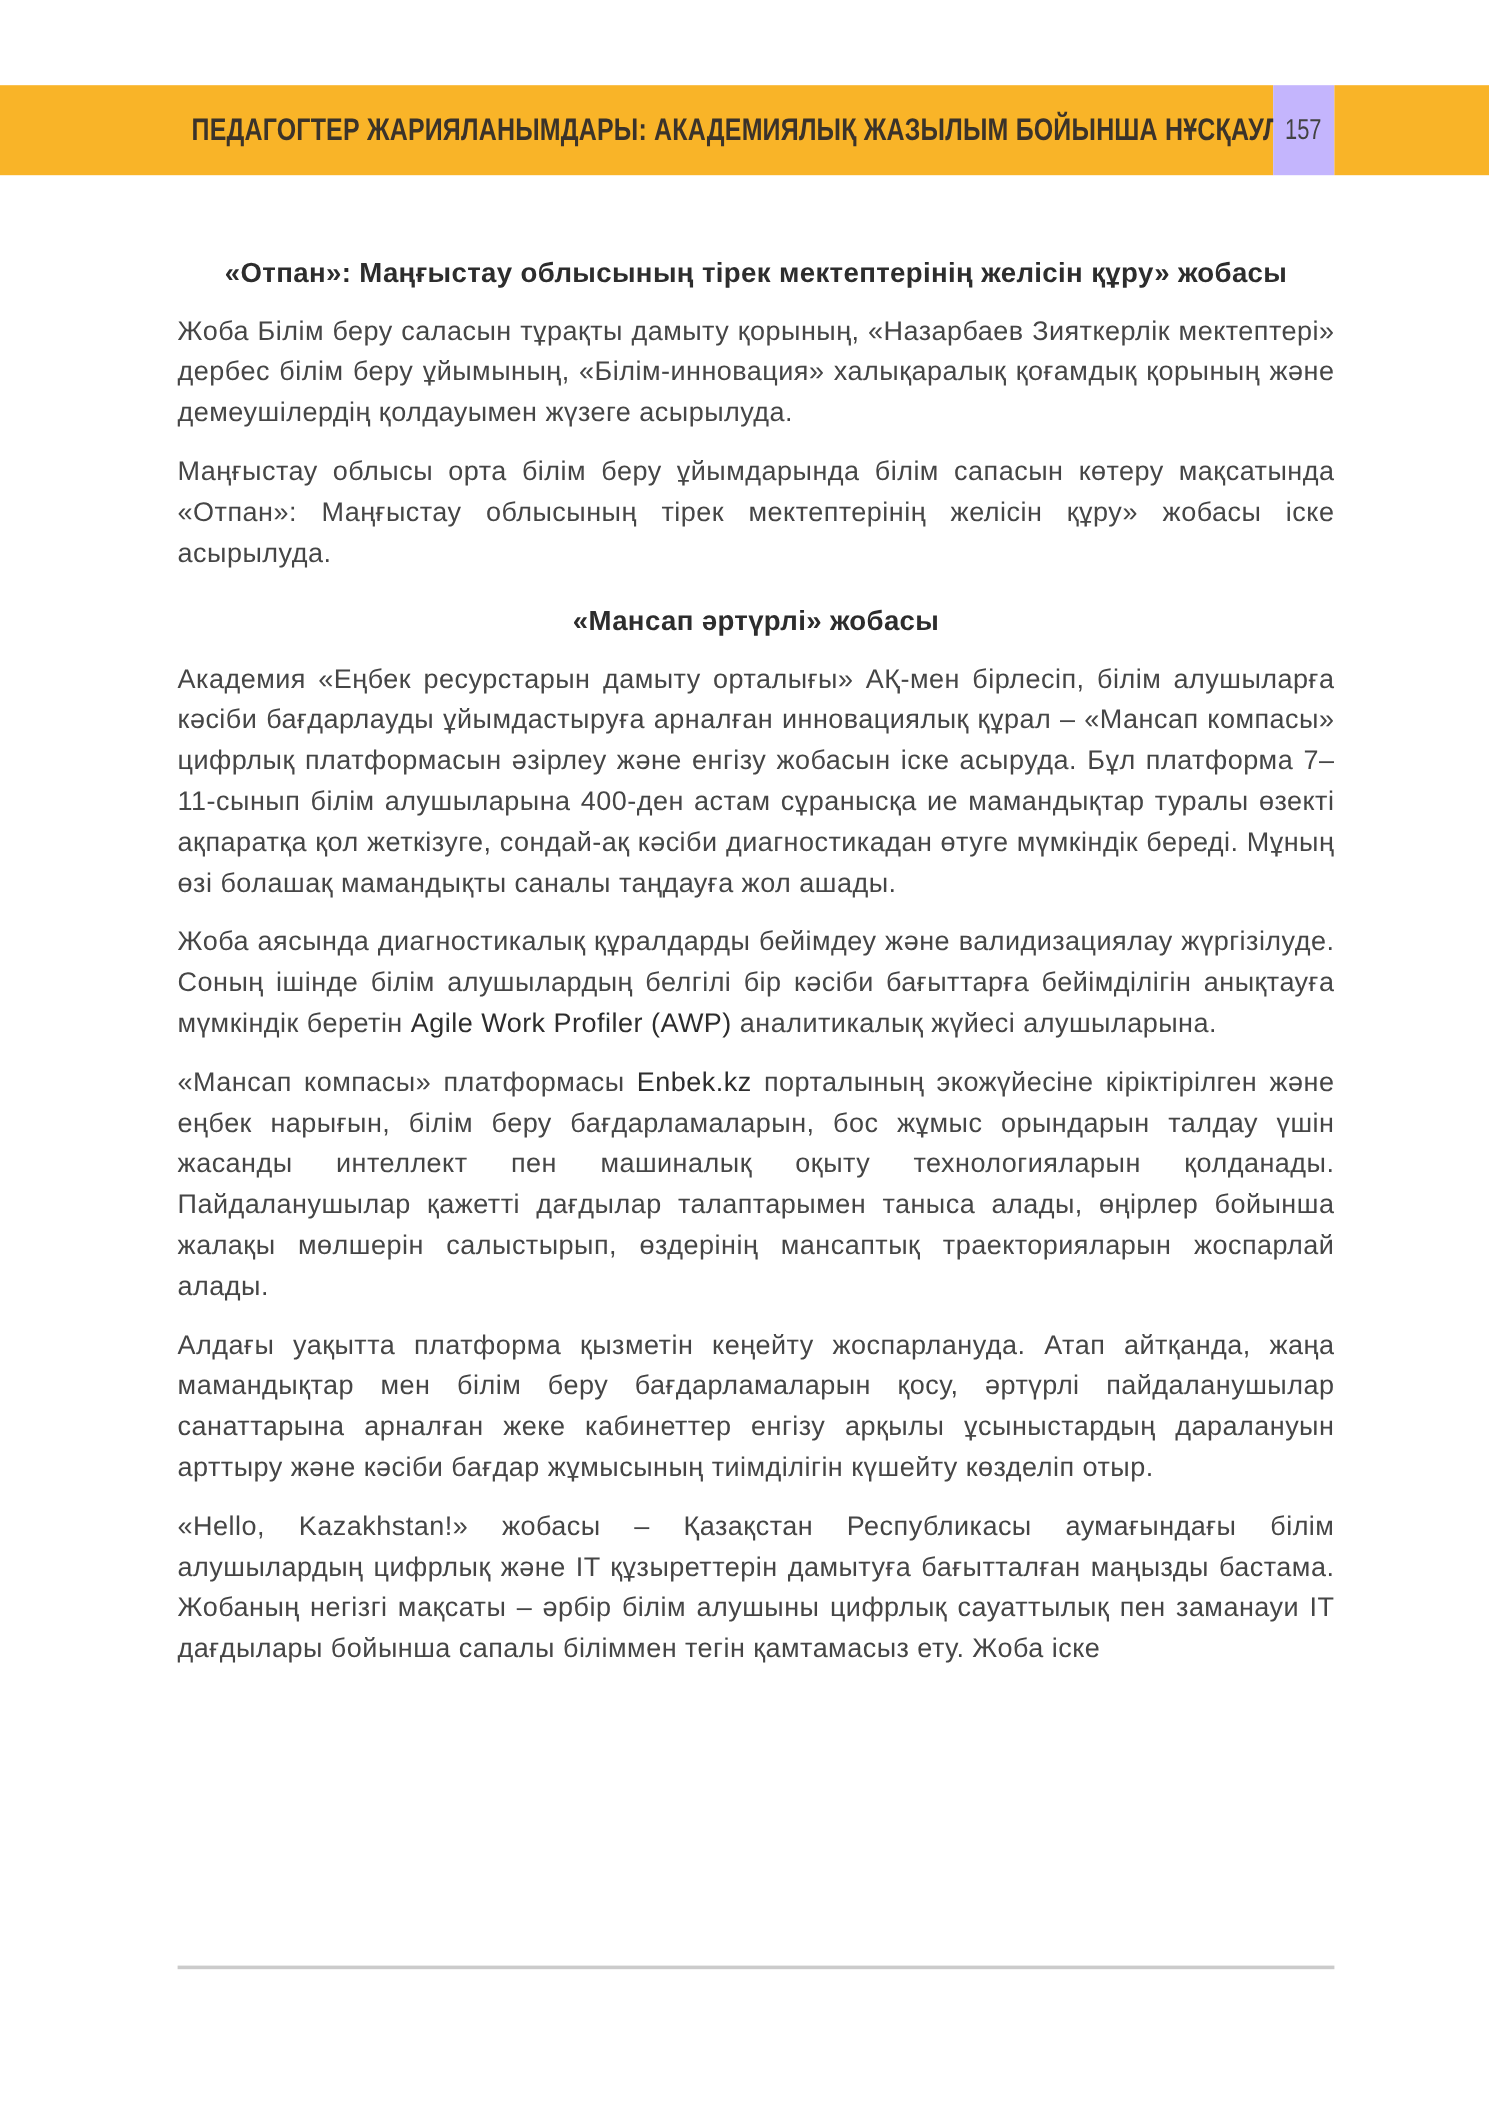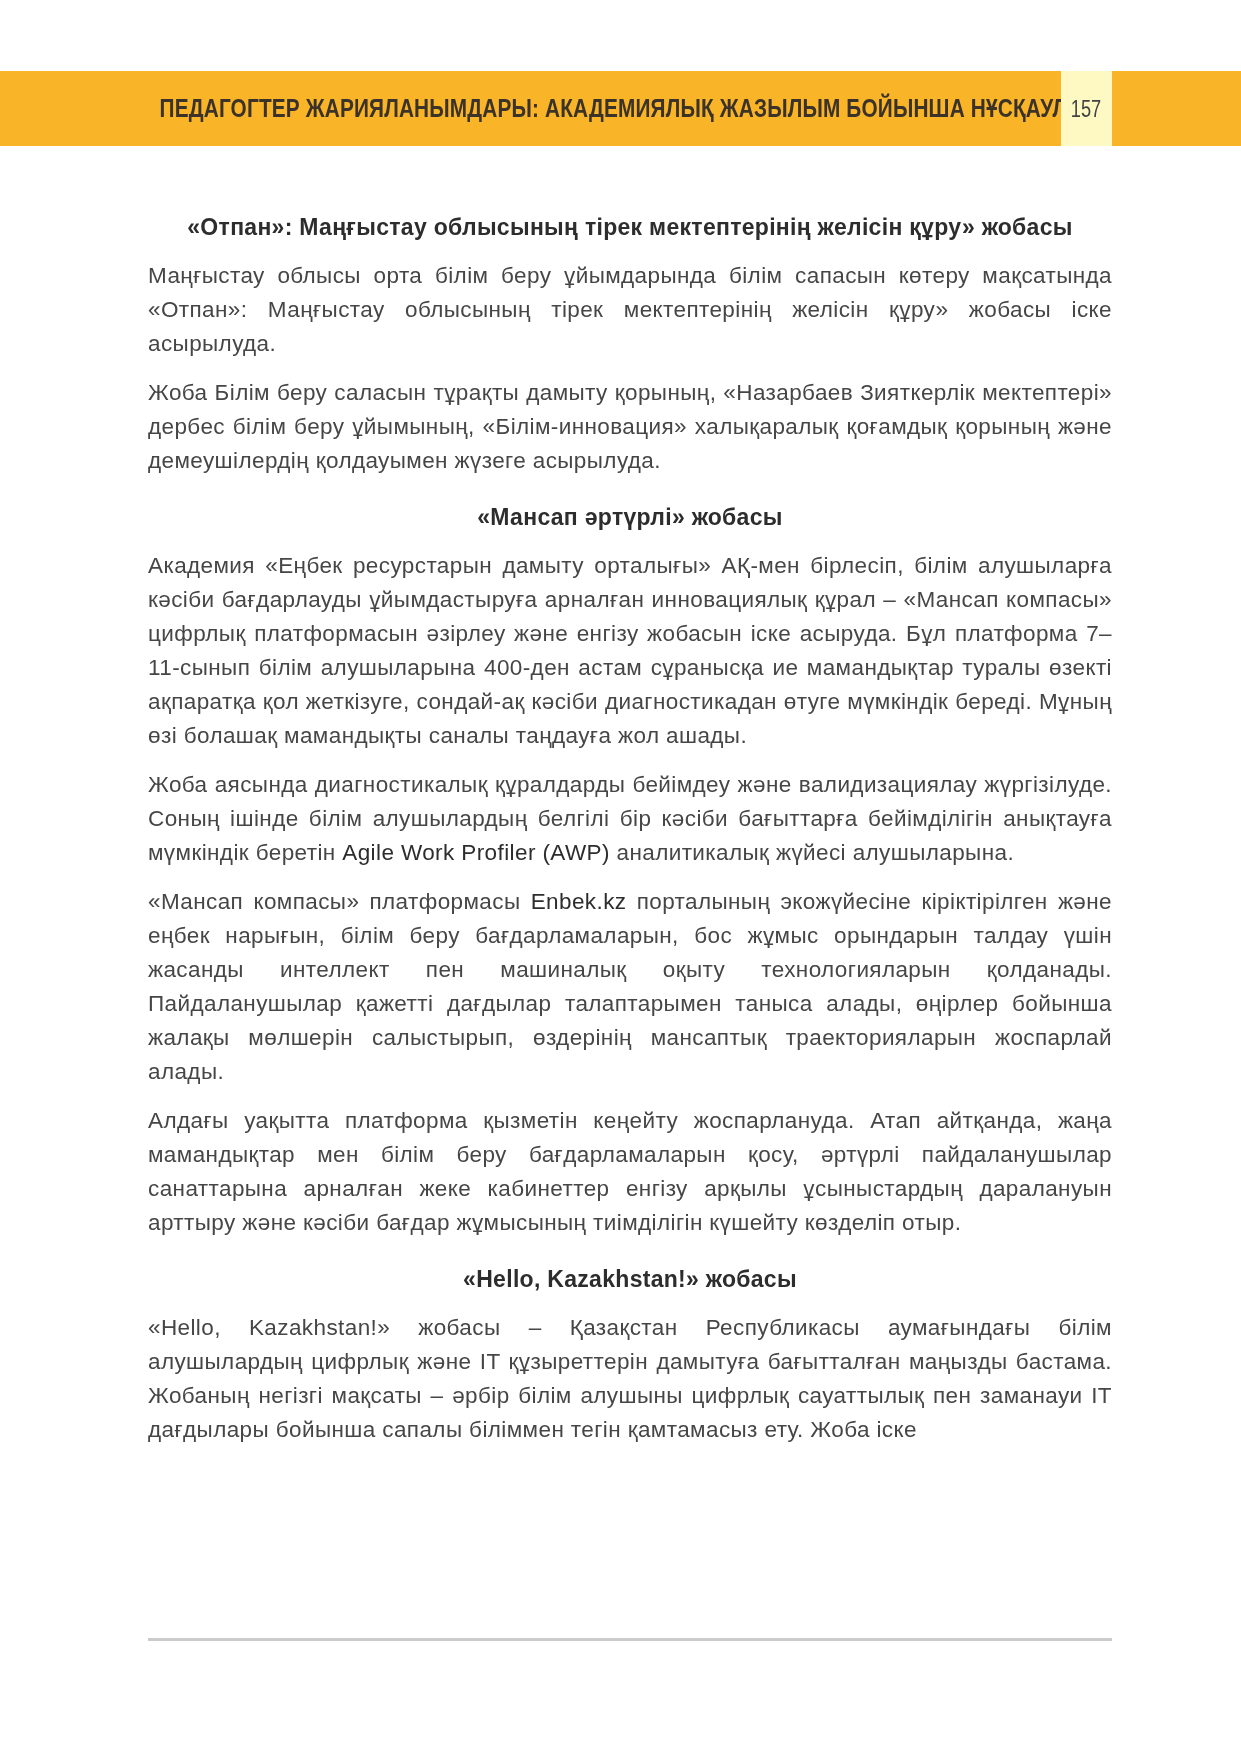--- a/index.html
+++ b/index.html
@@ -31,21 +31,21 @@
     color: #3B332A;
     white-space: nowrap;
     letter-spacing: 0.2px;
     transform: scaleX(0.80);
     transform-origin: 50% 50%;
   }
   .page-number {
     position: absolute;
     left: 1061px; top: 71px;
     width: 51px; height: 75px;
-    background: #fef9c3;
+    background: #c4b5fd;
     display: flex; align-items: center; justify-content: center;
     font-size: 24px;
     color: #424242;
     transform-origin: 50% 50%;
   }
   .page-number span { transform: scaleX(0.76); display: inline-block; }
   .header-band-right {
     position: absolute;
     left: 1112px; top: 71px;
     width: 129px; height: 75px;
@@ -98,36 +98,35 @@
   </div>
   <div class="page-number">
     <span>157</span>
   </div>
   <div class="header-band-right"></div>
 
   <div class="content">
 
     <div class="h">«Отпан»: Маңғыстау облысының тірек мектептерінің желісін құру» жобасы</div>
 
+    <p class="p"><span>Жоба Білім беру саласын тұрақты дамыту қорының, «Назарбаев Зияткерлік мектептері» дербес білім беру ұйымының, «Білім-инновация» халықаралық қоғамдық қорының және демеушілердің қолдауымен жүзеге асырылуда.</span><strong></strong><span></span></p>
+
     <p class="p"><span>Маңғыстау облысы орта білім беру ұйымдарында білім сапасын көтеру мақсатында «Отпан»: Маңғыстау облысының тірек мектептерінің желісін құру» жобасы іске асырылуда.</span><strong></strong><span></span></p>
-
-    <p class="p"><span>Жоба Білім беру саласын тұрақты дамыту қорының, «Назарбаев Зияткерлік мектептері» дербес білім беру ұйымының, «Білім-инновация» халықаралық қоғамдық қорының және демеушілердің қолдауымен жүзеге асырылуда.</span><strong></strong><span></span></p>
 
 
     <div class="h">«Мансап әртүрлі» жобасы</div>
 
     <p class="p"><span>Академия «Еңбек ресурстарын дамыту орталығы» АҚ-мен бірлесіп, білім алушыларға кәсіби бағдарлауды ұйымдастыруға арналған инновациялық құрал – «Мансап компасы» цифрлық платформасын әзірлеу және енгізу жобасын іске асыруда. Бұл платформа 7–11-сынып білім алушыларына 400-ден астам сұранысқа ие мамандықтар туралы өзекті ақпаратқа қол жеткізуге, сондай-ақ кәсіби диагностикадан өтуге мүмкіндік береді. Мұның өзі болашақ мамандықты саналы таңдауға жол ашады.</span><strong></strong><span></span></p>
 
     <p class="p"><span>Жоба аясында диагностикалық құралдарды бейімдеу және валидизациялау жүргізілуде. Соның ішінде білім алушылардың белгілі бір кәсіби бағыттарға бейімділігін анықтауға мүмкіндік беретін </span><strong>Agile Work Profiler (AWP)</strong><span> аналитикалық жүйесі алушыларына.</span></p>
 
     <p class="p"><span>«Мансап компасы» платформасы </span><strong>Enbek.kz</strong><span> порталының экожүйесіне кіріктірілген және еңбек нарығын, білім беру бағдарламаларын, бос жұмыс орындарын талдау үшін жасанды интеллект пен машиналық оқыту технологияларын қолданады. Пайдаланушылар қажетті дағдылар талаптарымен таныса алады, өңірлер бойынша жалақы мөлшерін салыстырып, өздерінің мансаптық траекторияларын жоспарлай алады.</span></p>
 
     <p class="p"><span>Алдағы уақытта платформа қызметін кеңейту жоспарлануда. Атап айтқанда, жаңа мамандықтар мен білім беру бағдарламаларын қосу, әртүрлі пайдаланушылар санаттарына арналған жеке кабинеттер енгізу арқылы ұсыныстардың даралануын арттыру және кәсіби бағдар жұмысының тиімділігін күшейту көзделіп отыр.</span><strong></strong><span></span></p>
 
-    <div class="h">«Hello, Kazakhstan!» жобасы</div>
 
     <p class="p"><span>«Hello, Kazakhstan!» жобасы – Қазақстан Республикасы аумағындағы білім алушылардың цифрлық және IT құзыреттерін дамытуға бағытталған маңызды бастама. Жобаның негізгі мақсаты – әрбір білім алушыны цифрлық сауаттылық пен заманауи IT дағдылары бойынша сапалы біліммен тегін қамтамасыз ету. Жоба іске</span><strong></strong><span></span></p>
 
   </div>
 
   <div class="footer-divider"></div>
 
 </div>
 
 </body></html>

